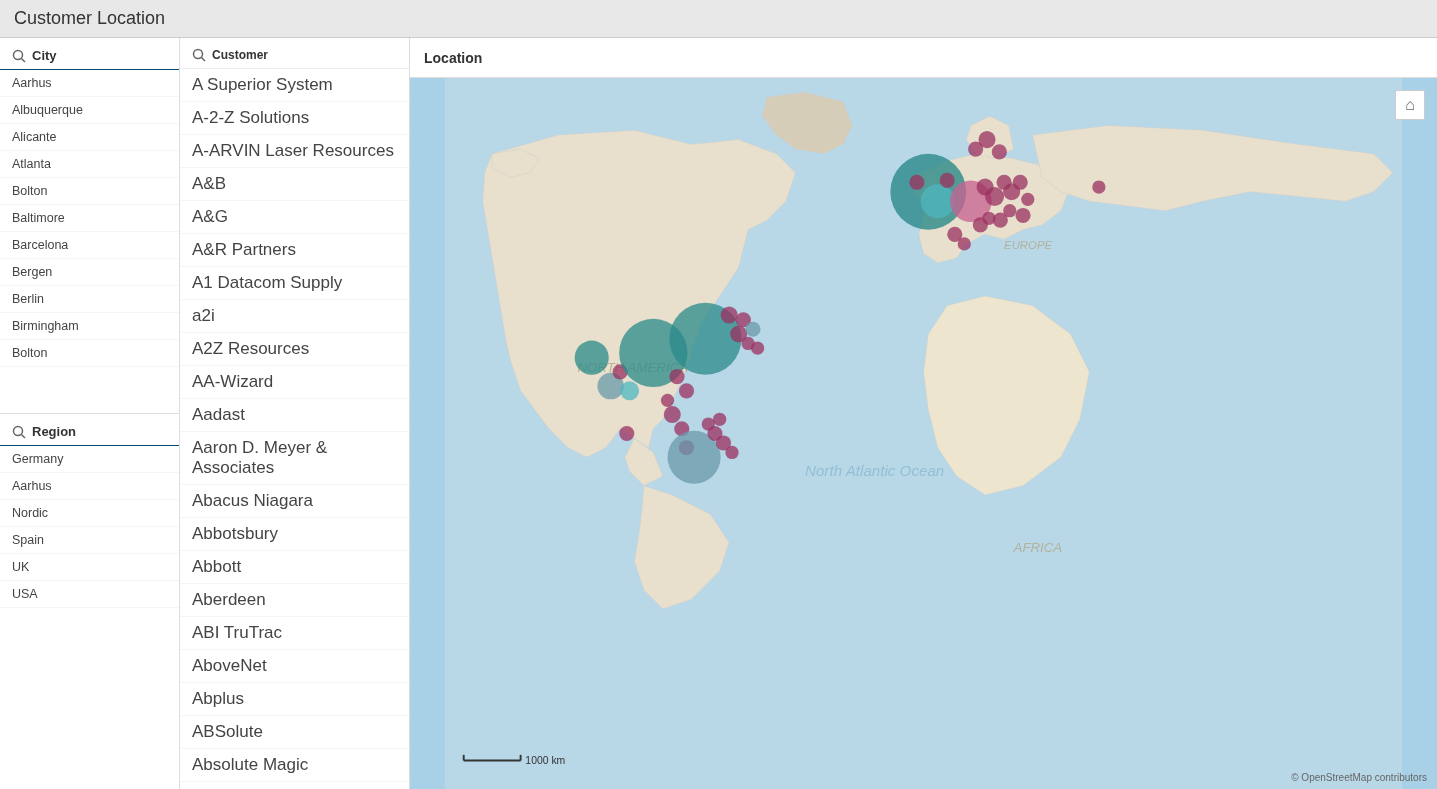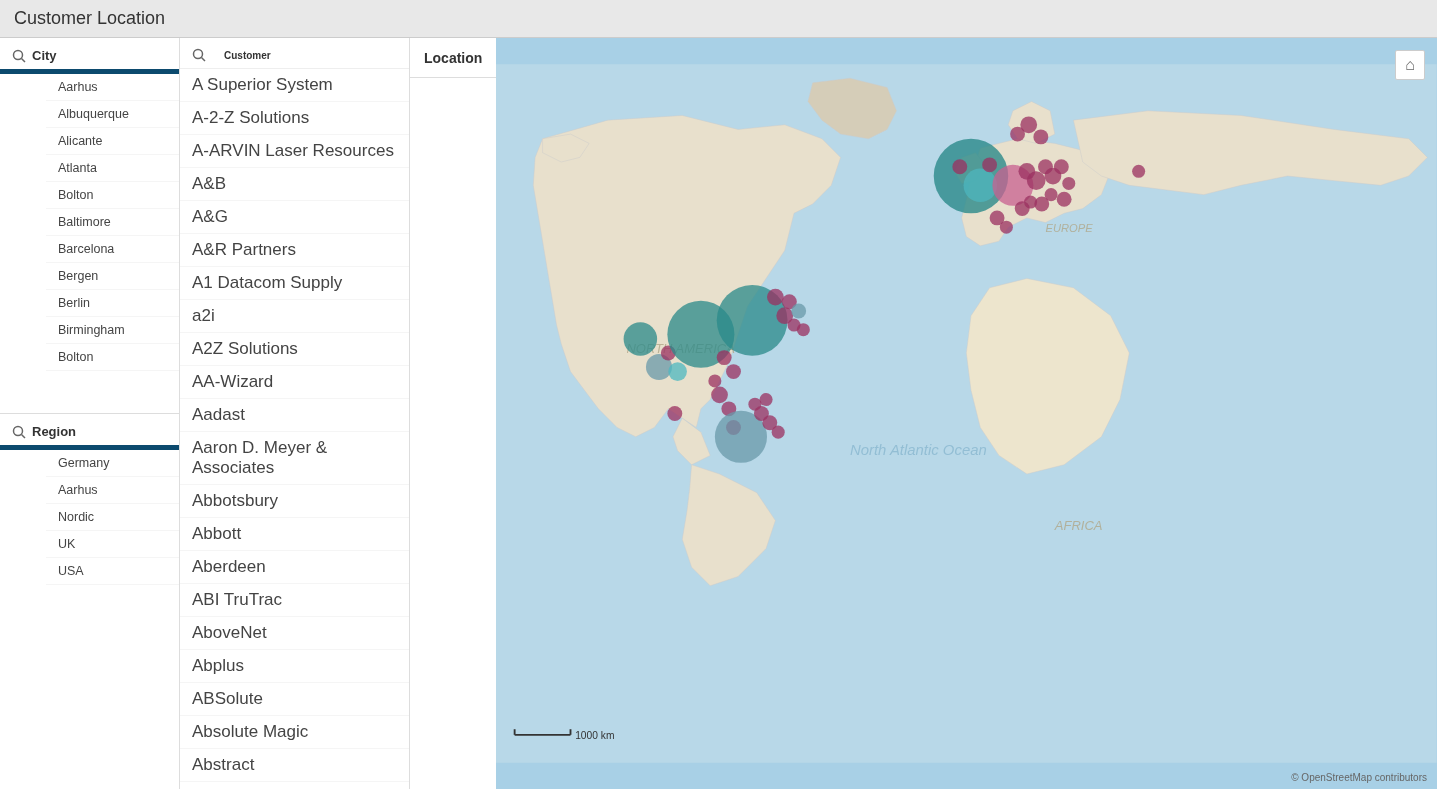--- a/index.html
+++ b/index.html
@@ -47,22 +47,21 @@
       color: #333;
       display: flex;
       align-items: center;
       gap: 6px;
       text-align: center;
     }
 
     .filter-list-wrapper {
       flex: 1;
       overflow-y: auto;
-      border-top: 5px solid #0c4a6e;
-      padding-left: 46px;
+      border-top: 1px solid #0c4a6e;
     }
 
     .filter-list-wrapper::-webkit-scrollbar { width: 8px; }
     .filter-list-wrapper::-webkit-scrollbar-track { background: #f0f0f0; }
     .filter-list-wrapper::-webkit-scrollbar-thumb { background: #ccc; border-radius: 4px; }
 
     .filter-item {
       padding: 6px 12px;
       font-size: 12.5px;
       color: #444;
@@ -81,25 +80,25 @@
       background: #fff;
       border-right: 1px solid #ddd;
       display: flex;
       flex-direction: column;
       overflow: hidden;
     }
 
     .customer-header {
       padding: 10px 12px 6px;
       font-weight: bold;
-      font-size: 10px;
+      font-size: 12px;
       color: #333;
       display: flex;
       align-items: center;
-      gap: 18px;
+      gap: 6px;
       border-bottom: 1px solid #eee;
     }
 
     .customer-list-wrapper {
       flex: 1;
       overflow-y: auto;
     }
 
     .customer-list-wrapper::-webkit-scrollbar { width: 8px; }
     .customer-list-wrapper::-webkit-scrollbar-track { background: #f0f0f0; }
@@ -110,20 +109,21 @@
       font-size: 17px;
       color: #444;
       cursor: pointer;
       border-bottom: 1px solid #f5f5f5;
     }
 
     
     .map-panel {
       flex: 1;
       display: flex;
+      flex-direction: column;
       background: #fff;
     }
 
     .map-header {
       padding: 10px 14px;
       font-weight: bold;
       font-size: 14px;
       color: #333;
       border-bottom: 1px solid #ddd;
       height: 40px;
@@ -209,20 +209,21 @@
         <svg width="14" height="14" viewBox="0 0 14 14" fill="none">
           <circle cx="6" cy="6" r="4.5" stroke="#666" stroke-width="1.5"></circle>
           <line x1="9.5" y1="9.5" x2="13" y2="13" stroke="#666" stroke-width="1.5"></line>
         </svg>
         <span>Region</span>
       </div>
       <div class="filter-list-wrapper">
         <div class="filter-item">Germany</div>
         <div class="filter-item">Aarhus</div>
         <div class="filter-item">Nordic</div>
+        <div class="filter-item">Spain</div>
         <div class="filter-item">UK</div>
         <div class="filter-item">USA</div>
       </div>
     </div>
   </div>
 
   <div class="customer-panel">
     <div class="customer-header">
       <svg width="14" height="14" viewBox="0 0 14 14" fill="none">
         <circle cx="6" cy="6" r="4.5" stroke="#666" stroke-width="1.5"></circle>
@@ -232,24 +233,25 @@
     </div>
     <div class="customer-list-wrapper">
       <div class="customer-item">A Superior System</div>
       <div class="customer-item">A-2-Z Solutions</div>
       <div class="customer-item">A-ARVIN Laser Resources</div>
       <div class="customer-item">A&amp;B</div>
       <div class="customer-item">A&amp;G</div>
       <div class="customer-item">A&amp;R Partners</div>
       <div class="customer-item">A1 Datacom Supply</div>
       <div class="customer-item">a2i</div>
-      <div class="customer-item">A2Z Solutions</div>
+      <div class="customer-item">A2Z Resources</div>
       <div class="customer-item">AA-Wizard</div>
       <div class="customer-item">Aadast</div>
       <div class="customer-item">Aaron D. Meyer &amp; Associates</div>
+      <div class="customer-item">Abacus Niagara</div>
       <div class="customer-item">Abbotsbury</div>
       <div class="customer-item">Abbott</div>
       <div class="customer-item">Aberdeen</div>
       <div class="customer-item">ABI TruTrac</div>
       <div class="customer-item">AboveNet</div>
       <div class="customer-item">Abplus</div>
       <div class="customer-item">ABSolute</div>
       <div class="customer-item">Absolute Magic</div>
       <div class="customer-item">Abstract</div>
       <div class="customer-item">AC Exchange</div>

